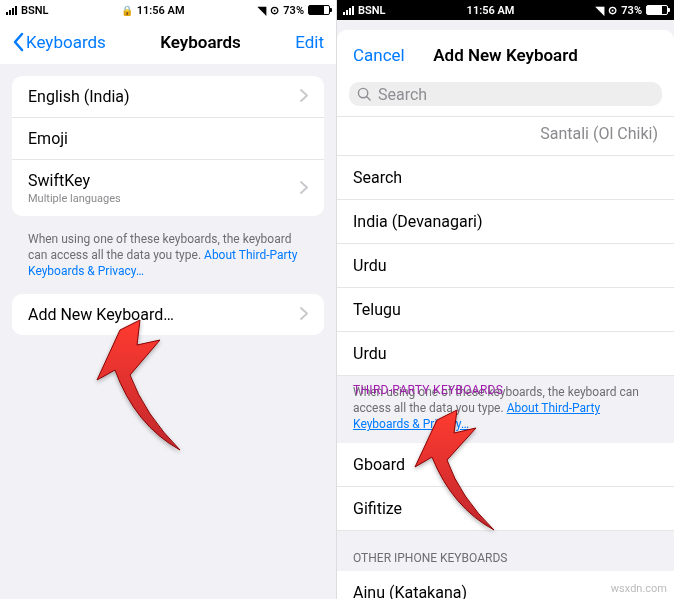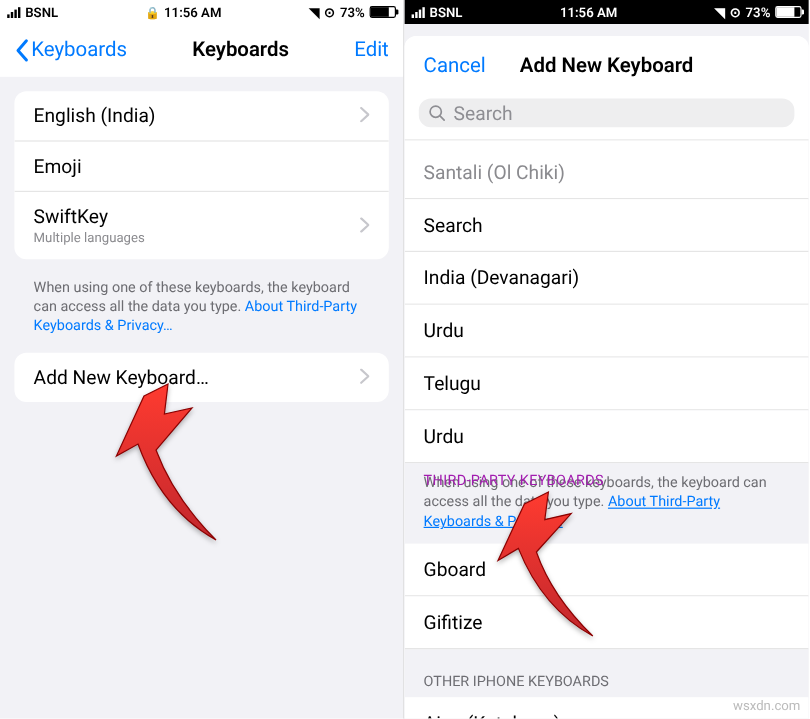--- a/index.html
+++ b/index.html
@@ -34,21 +34,21 @@
 .chevron svg { width: 8px; height: 13px;}
 .footer-text { font-size: 12px; color: #6d6d72; padding: 7px 16px 14px; line-height: 1.35;}
 .footer-text a { color: #007aff; text-decoration: none;}
 .modal-nav { height: 50px; background: #fff; display: flex; align-items: center; justify-content: center; position: relative; }
 .modal-nav .nav-left-btn { position: absolute; left: 16px; color: #007aff; font-size: 17px;}
 .modal-nav .nav-title { font-size: 17px; font-weight: 600;}
 .search-wrap { padding: 2px 12px 10px; background: #fff;}
 .search-field { background: #eeeeef; border-radius: 10px; height: 24px; display: flex; align-items: center; padding: 0 8px; color: #8e8e93; font-size: 16px;}
 .search-field svg { width: 15px; height: 15px; margin-right: 6px; fill: #8e8e93;}
 .list-plain .row { border-radius: 0; padding: 12px 16px; border-bottom: 0.5px solid #e5e5e5; background: #fff;}
-.list-plain .row.partial { border-top: 0.5px solid #e5e5e5; padding-top: 17px;}
+.list-plain .row.partial { border-top: 0.5px solid #e5e5e5; padding-top: 7px; justify-content: flex-end;}
 .section-header { font-size: 12px; color: #6d6d72; padding: 20px 16px 6px; text-transform: uppercase; background: #f2f2f6;}
 .overlap-footer { font-size: 12px; color: #6d6d72; padding: 8px 16px 10px; line-height: 1.35; background: #f2f2f6; position: relative;}
 .overlap-footer a { color: #007aff;}
 .modal-card { background: #fff; border-radius: 10px 10px 0 0; margin-top: 10px; flex: 1; display: flex; flex-direction: column; overflow: hidden;}
 .arrow { position: absolute; pointer-events: none; z-index: 10;}
 .arrow svg { filter: drop-shadow(0 2px 2px rgba(0,0,0,0.3));}
 .watermark { position: absolute; bottom: 4px; right: 8px; font-size: 11px; color: #bbb; z-index: 20;}
 </style>
 </head>
 <body>

